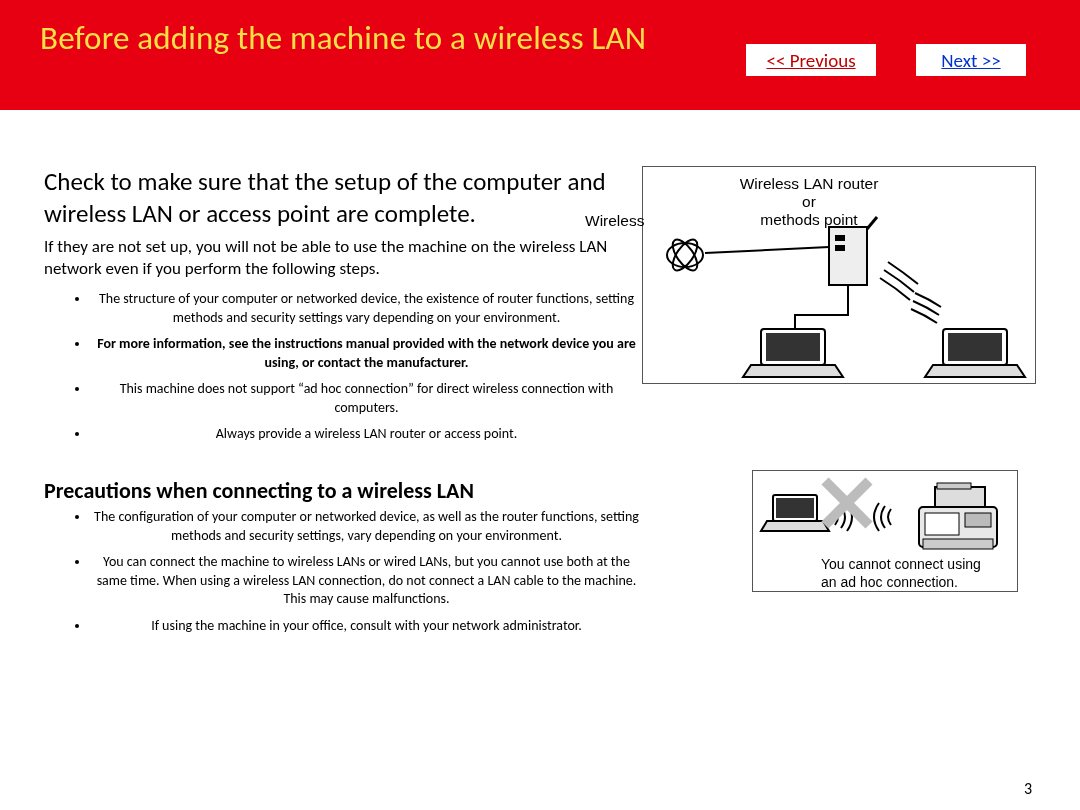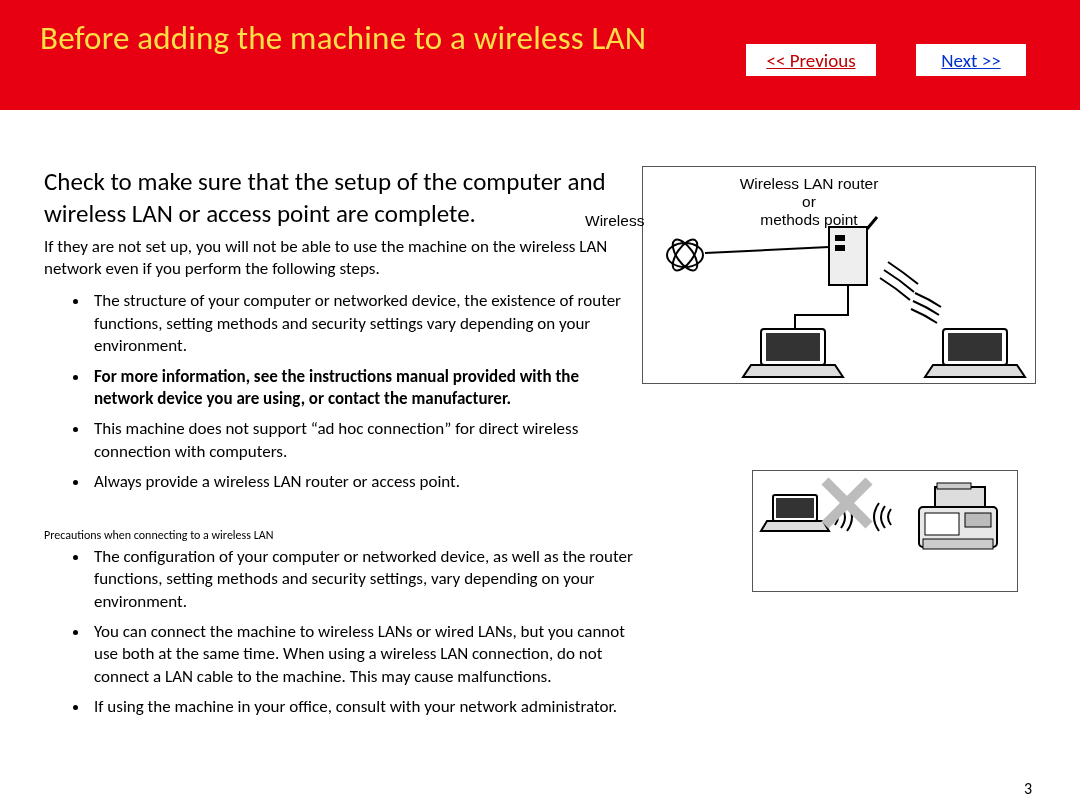--- a/index.html
+++ b/index.html
@@ -67,28 +67,29 @@
     font-size: 17px;
     line-height: 1.3;
     margin: 0 0 10px 0;
   }
   ul.bullets {
     list-style: disc;
     padding-left: 46px;
     margin: 0 0 24px 0;
   }
   ul.bullets li {
-    font-size: 17px;
+    font-size: 14px;
     line-height: 1.32;
     margin-bottom: 8px;
     padding-left: 4px;
+    text-align: center;
   }
   .subheading {
-    font-size: 12px;
-    font-weight: 400;
+    font-size: 22px;
+    font-weight: 700;
     margin: 34px 0 4px 0;
   }
   .right-col {
     flex: 1;
     padding-left: 0;
   }
   .diagram1 {
     border: 1px solid #555;
     width: 394px;
     height: 218px;
@@ -235,15 +236,19 @@
 
     <g transform="translate(162,12)">
       <rect x="4" y="24" width="78" height="40" rx="4" fill="#e8e8e8" stroke="#000" stroke-width="2"></rect>
       <rect x="10" y="30" width="34" height="22" fill="#fff" stroke="#000"></rect>
       <rect x="50" y="30" width="26" height="14" fill="#bbb" stroke="#000"></rect>
       <rect x="20" y="4" width="50" height="20" fill="#ddd" stroke="#000" stroke-width="2"></rect>
       <rect x="22" y="0" width="34" height="6" fill="#ccc" stroke="#000"></rect>
       <rect x="8" y="56" width="70" height="10" fill="#ccc" stroke="#000"></rect>
     </g>
   </svg>
+  <div class="d2-caption">
+    <span>You cannot connect using</span><br>
+    <span>an ad hoc connection.</span>
+  </div>
 </div>
 
 <div class="page-num">3</div>
 
 </body></html>

